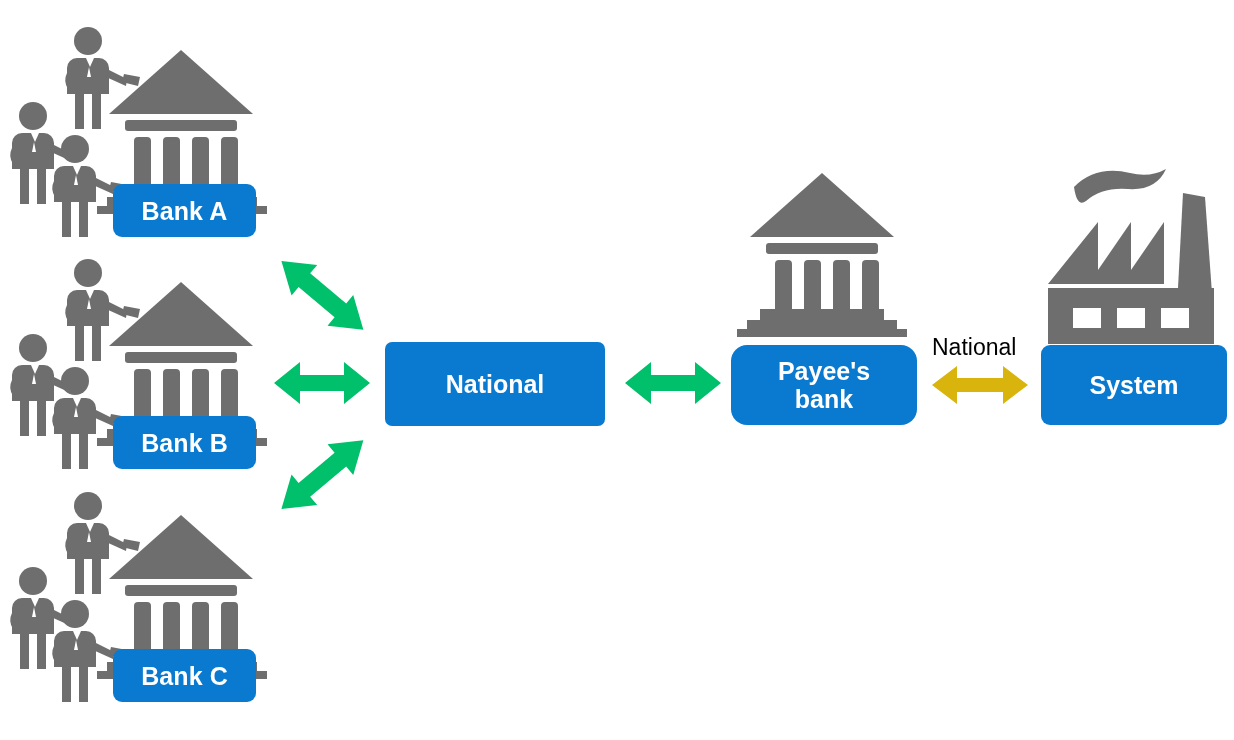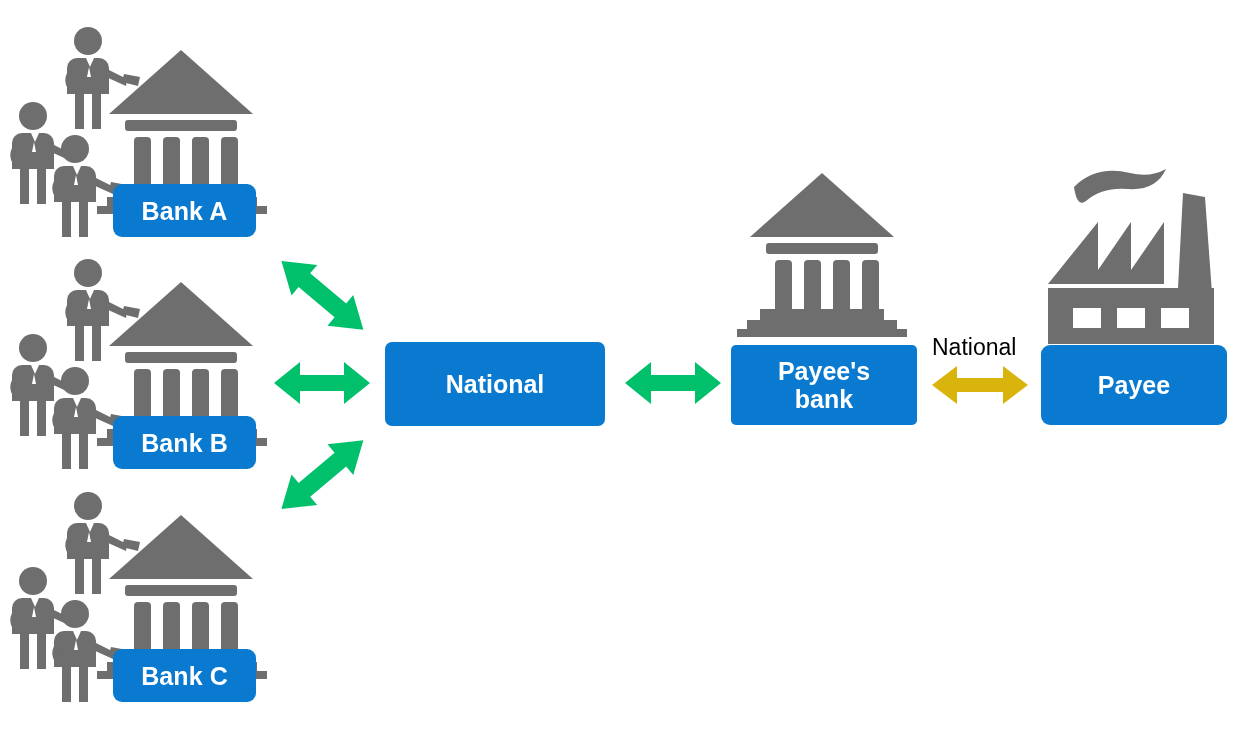--- a/index.html
+++ b/index.html
@@ -44,21 +44,21 @@
   .chip.clearing-chip {
     width: 220px;
     height: 84px;
     border-radius: 7px;
     font-size: 25px;
     padding: 0 6px;
   }
   .chip.payeebank-chip {
     width: 186px;
     height: 80px;
-    border-radius: 5px;
+    border-radius: 16px;
     font-size: 25px;
   }
   .chip.payee-chip {
     width: 186px;
     height: 80px;
     border-radius: 9px;
     font-size: 25px;
   }
   
   .arrow-svg {
@@ -339,16 +339,16 @@
         <rect x="7" y="128" width="166" height="56"></rect>
       </g>
       <g fill="#ffffff">
         <rect x="32" y="148" width="28" height="20"></rect>
         <rect x="76" y="148" width="28" height="20"></rect>
         <rect x="120" y="148" width="28" height="20"></rect>
       </g>
     </svg>
   </div>
   <div class="chip payee-chip" style="left:1041px; top:345px; background:#0a7ad0;">
-    <span>Payee</span>
+    <span>System</span>
   </div>
 
 </div>
 
 </body></html>

